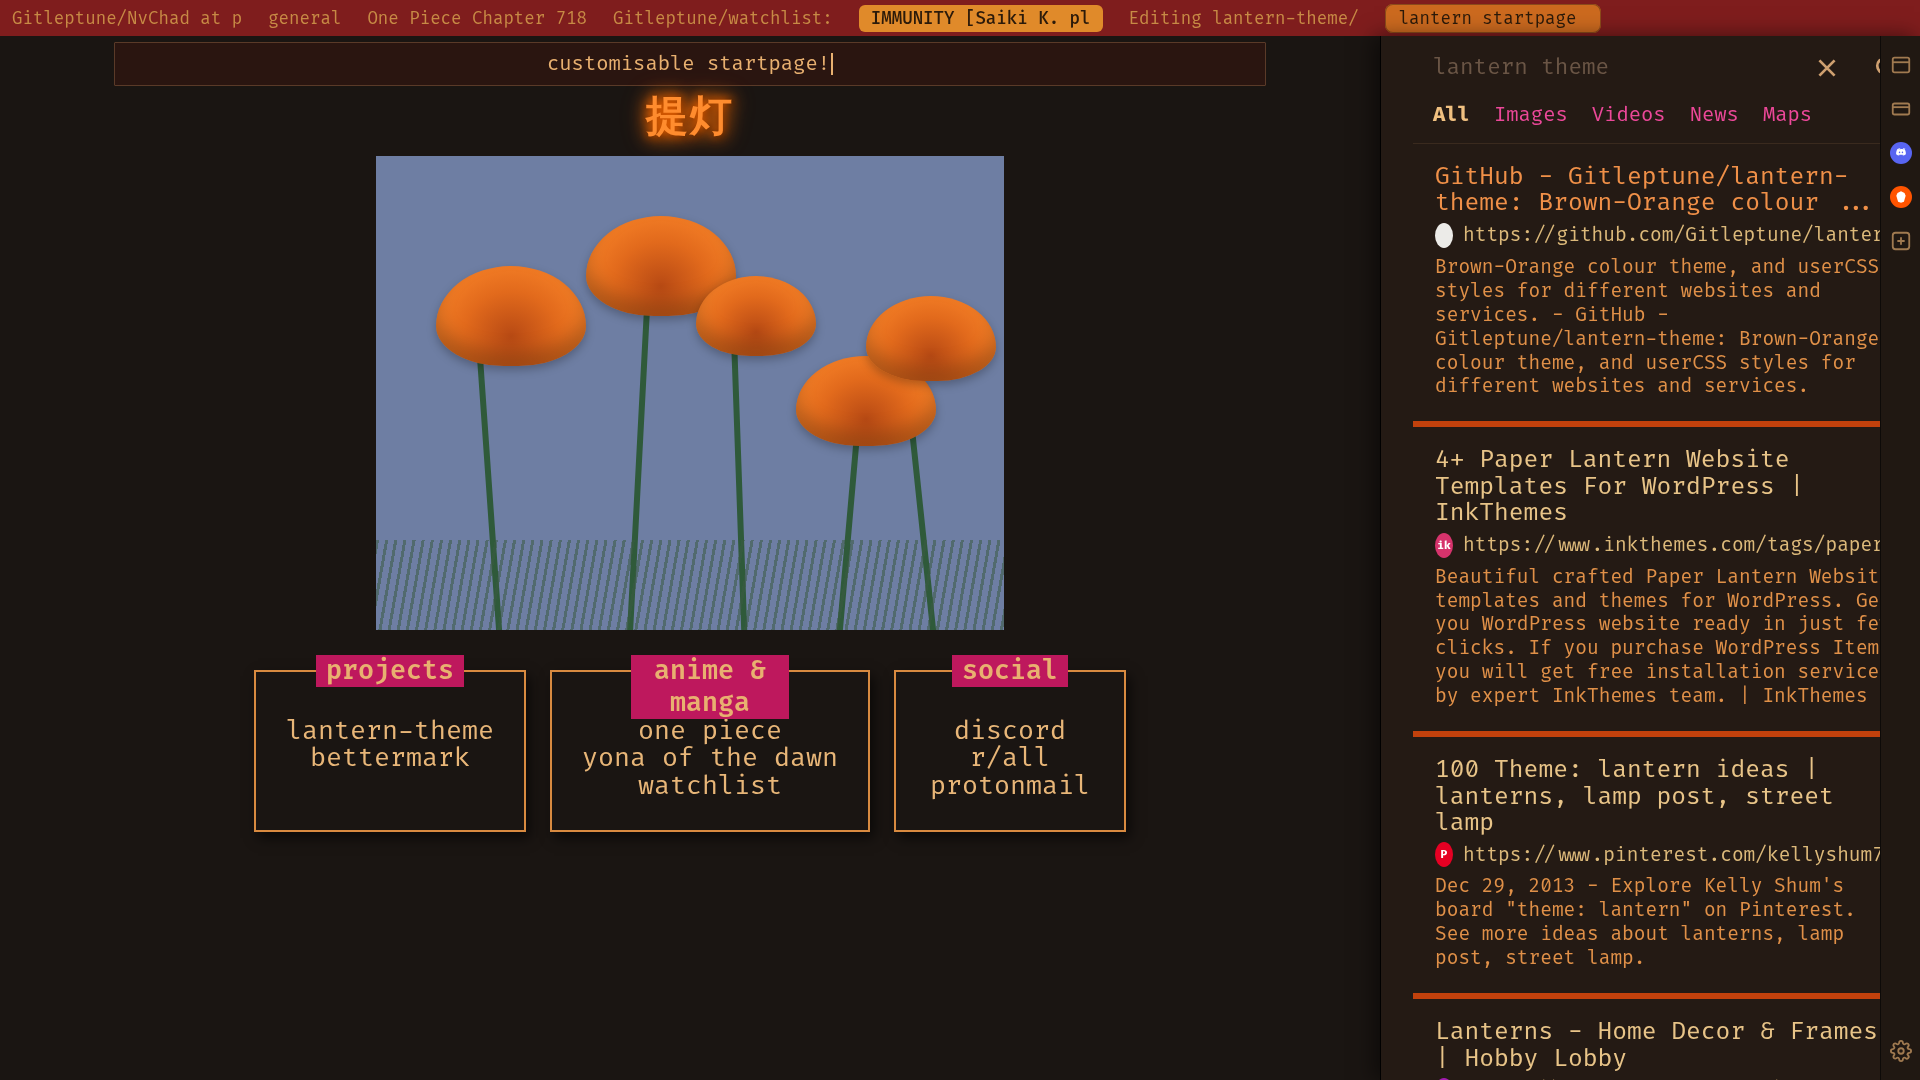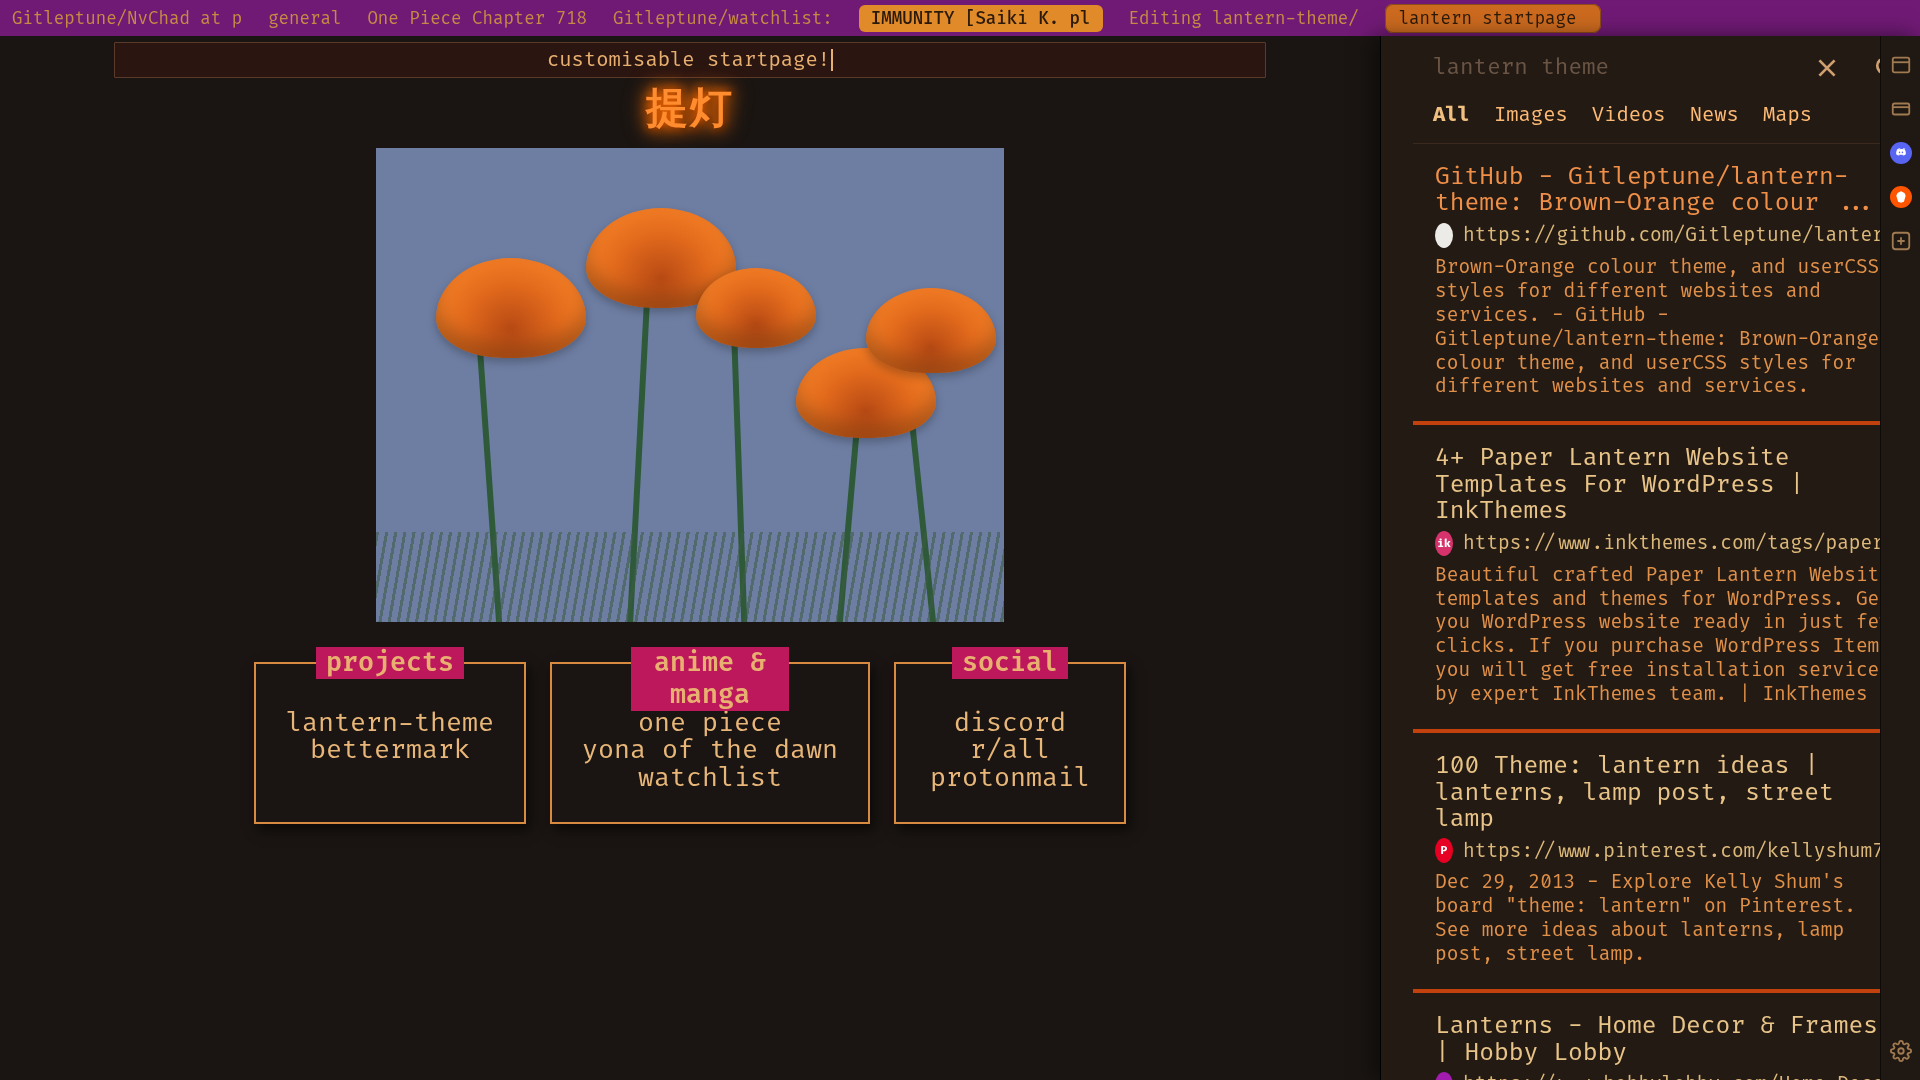--- a/index.html
+++ b/index.html
@@ -8,21 +8,21 @@
     background: #1a1512;
     font-family: "Fira Code", "Consolas", monospace;
     color: #e0a060;
     overflow: hidden;
   }
   
   .tabbar {
     display: flex; align-items: center;
     height: 36px; padding: 0 12px;
     gap: 26px;
-    background: #701a75;
+    background: #7f1d1d;
     font-size: 17px;
     white-space: nowrap;
     overflow: hidden;
   }
   .tab { color: #c78a45; cursor: pointer; }
   .tab-pill {
     background: #e08a2a;
     color: #2b1a0a;
     padding: 3px 12px;
     border-radius: 6px;
@@ -42,21 +42,21 @@
   }
   .left-pane {
     flex: 1;
     position: relative;
     padding-top: 6px;
   }
   
   .top-search {
     width: 1152px;
     margin: 0 auto 8px auto;
-    height: 36px;
+    height: 44px;
     background: #2a1510;
     border: 1px solid #5a3a28;
     border-radius: 1px;
     display: flex; align-items: center; justify-content: center;
     font-size: 20px;
     color: #e8b070;
   }
   .top-search .cursor {
     border-right: 2px solid #e8b070;
     padding-right: 1px;
@@ -132,26 +132,26 @@
     flex:1; font-size:22px; color:#6a5545;
   }
   .rp-icons { display:flex; gap:34px; }
   .rp-icon { width:26px; height:26px; color:#cfa070; cursor:pointer; }
   .rp-tabs {
     display:flex; gap:24px;
     padding: 12px 20px 16px 20px;
     font-size:20px;
     border-bottom: 1px solid #3a2a1e;
   }
-  .rp-tab { color:#fdba74; cursor:pointer; }
+  .rp-tab { color:#ec4899; cursor:pointer; }
   .rp-tab.active { color:#f0c080; font-weight:700; }
   .results { overflow-y:auto; flex:1; }
   .result {
     padding: 20px 22px 22px 22px;
-    border-bottom: 4px solid #c2410c;
+    border-bottom: 6px solid #c2410c;
   }
   .result-title {
     font-size:24px; line-height:1.1;
     color:#f09048; text-decoration:none;
     display:block; margin-bottom:6px;
   }
   .result-title.secondary { color:#e8c488; }
   .result-url-row { display:flex; align-items:center; gap:10px; margin-bottom:8px; }
   .favicon {
     width:18px; height:25px; border-radius:50%;

